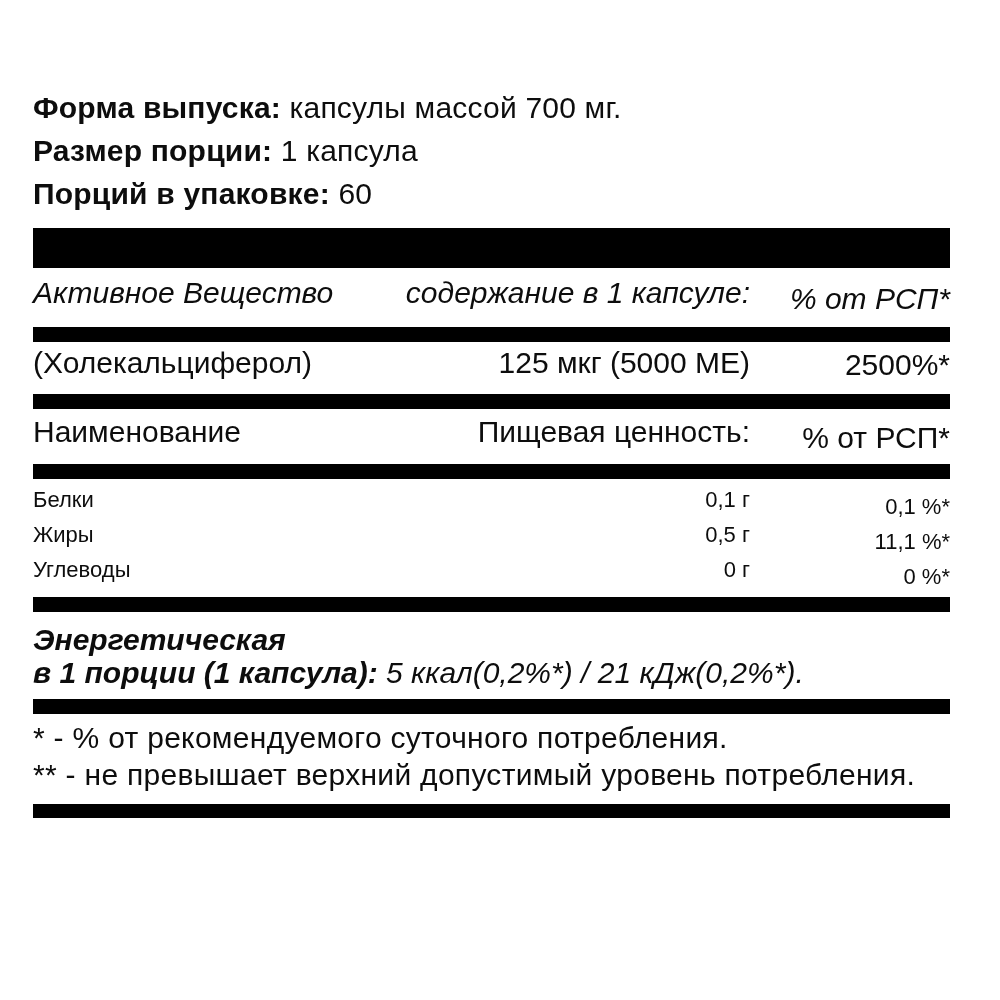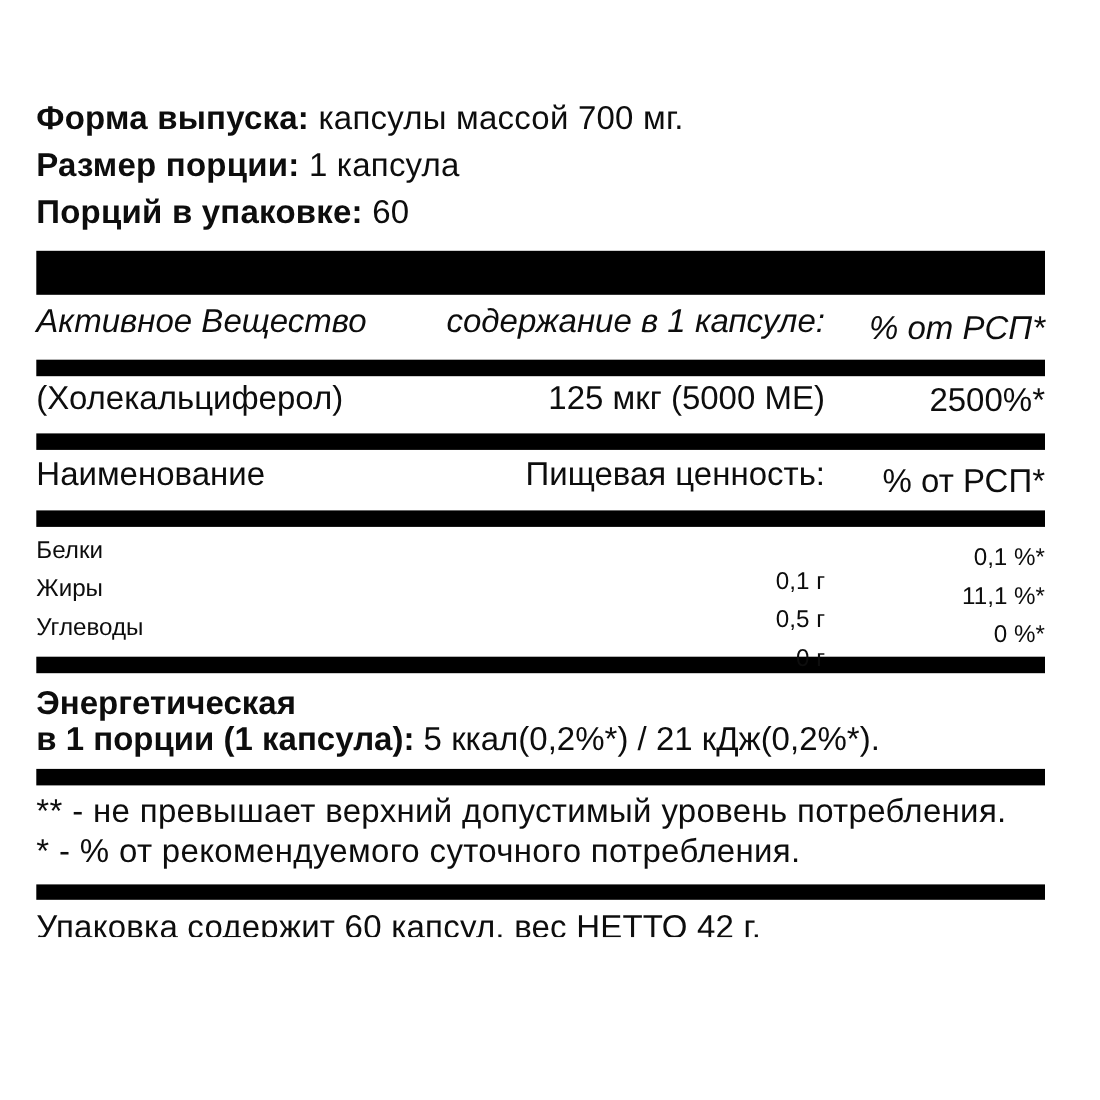--- a/index.html
+++ b/index.html
@@ -35,24 +35,24 @@
 
   .c2 { position: absolute; right: 200px; white-space: nowrap; text-align: center; }
   .c3 { position: absolute; right: 0; white-space: nowrap; }
 
   .vit { position: relative; margin-top: 3px; font-size: 30px; line-height: 36px; }
   .vit .c2 { bottom: 0; }
   .vit .c3 { bottom: -2px; text-align: right; }
 
   .macros { margin-top: 3px; font-size: 22px; line-height: 35px; }
   .macro-row { position: relative; height: 35px; }
-  .macro-row .c2 { top: 0; margin-top: 28px; }
+  .macro-row .c2 { top: 0; }
   .macro-row .c3 { top: 7px; }
 
-  .energy { margin-top: 11px; font-size: 30px; line-height: 33px; }
+  .energy { margin-top: 11px; font-size: 30px; line-height: 33px; font-style: italic; }
   .energy b { font-weight: 700; }
 
   .footnotes { margin-top: 5px; font-size: 30px; line-height: 37px; letter-spacing: 0.3px; white-space: nowrap; }
 
   .package { margin-top: 8px; font-size: 30px; line-height: 36px; letter-spacing: 0.2px; }
 </style>
 </head>
 <body>
 
 <div class="page">
@@ -125,22 +125,21 @@
       </div>
       <div>
         <b>в 1 порции (1 капсула):</b>
         <span>5 ккал(0,2%*) / 21 кДж(0,2%*).</span>
       </div>
     </div>
 
     <div class="bar bar6"></div>
 
     <div class="footnotes">
+      <div>* - % от рекомендуемого суточного потребления.</div>
       <div>** - не превышает верхний допустимый уровень потребления.</div>
-      <div>* - % от рекомендуемого суточного потребления.</div>
     </div>
 
     <div class="bar bar7"></div>
 
-    <div class="package">Упаковка содержит 60 капсул, вес НЕТТО 42 г.</div>
 
   </div>
 </div>
 
 </body></html>

